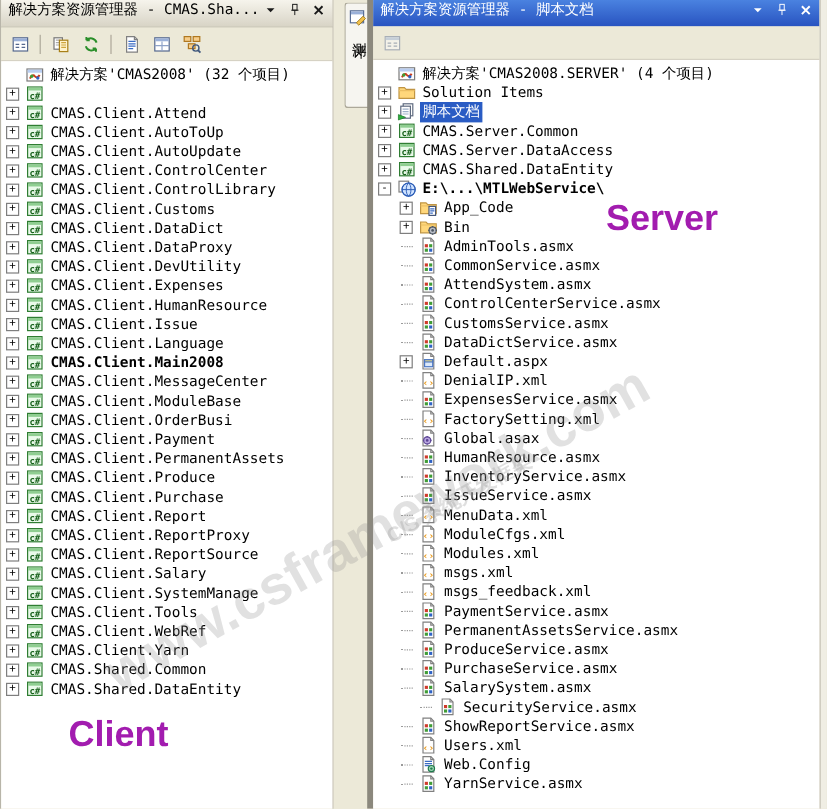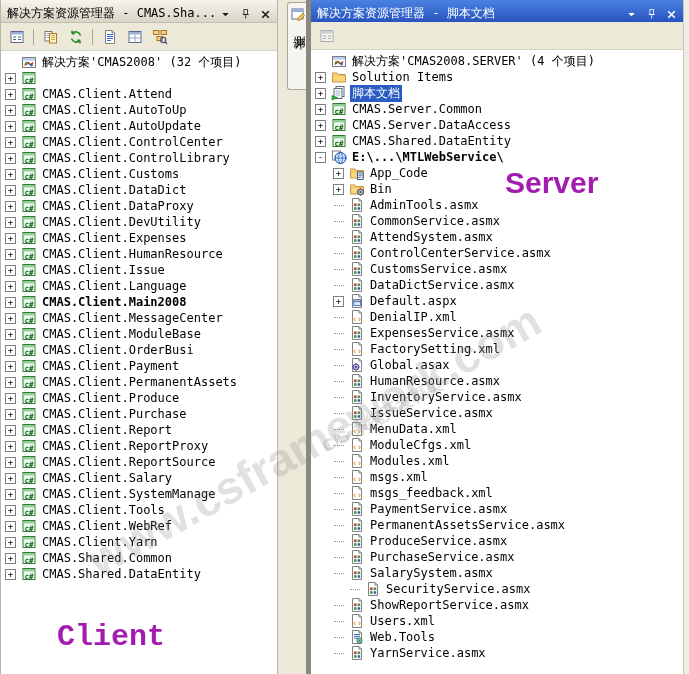--- a/index.html
+++ b/index.html
@@ -14,21 +14,21 @@
   .mid-strip{position:absolute;left:278px;top:0;width:28px;height:674px;background:#ece9d8;}
   .side-tab{
     position:absolute;left:9px;top:2px;width:23px;height:88px;
     background:#f6f5f0;border:1px solid #aca899;border-right:none;border-radius:3px 0 0 3px;
     display:flex;flex-direction:column;align-items:center;padding-top:3px;box-sizing:border-box;gap:4px;
   }
   .side-tab .vtext{writing-mode:vertical-rl;font-size:12px;letter-spacing:2px;color:#000;}
   .panel-right{left:306px;width:377px;border-left:5px solid #8b887d;box-sizing:border-box;}
   .right-edge{position:absolute;left:683px;top:0;width:6px;height:674px;background:#f0eee4;border-left:1px solid #c9c5b8;box-sizing:border-box;}
 
-  .titlebar{height:22px;flex:none;display:flex;align-items:flex-end;padding:0 3px 0 6px;gap:3px;}
+  .titlebar{height:22px;flex:none;display:flex;align-items:flex-start;padding:0 3px 0 6px;gap:3px;}
   .titlebar .ttext{flex:1;white-space:nowrap;overflow:hidden;text-overflow:clip;}
   .titlebar.inactive{background:linear-gradient(#f6f4ec,#d8d4c6);color:#000;border-bottom:1px solid #c3c0b2;}
   .titlebar.active{background:linear-gradient(#4a82e0,#2853c0);color:#fff;}
   .tbtn{width:17px;height:16px;flex:none;display:flex;align-items:center;justify-content:center;cursor:default;}
   .titlebar.inactive .tbtn{color:#1a1a1a;}
   .titlebar.active .tbtn{color:#fff;}
 
   .toolbar{height:27px;flex:none;display:flex;align-items:center;padding:0 4px;gap:2px;background:#ece9d8;border-bottom:1px solid #d6d2c4;}
   .tool{width:21px;height:21px;display:flex;align-items:center;justify-content:center;border:1px solid transparent;}
   .tool.dim{opacity:.45;}
@@ -40,21 +40,21 @@
   .expbox{width:11px;height:11px;box-sizing:border-box;border:1px solid #7e7e7e;background:#fff;
     font:9px/9px "DejaVu Sans Mono",monospace;text-align:center;color:#000;}
   .stub{width:10px;height:0;border-top:1px dotted #9a9a9a;margin-left:1px;}
   .ticon{width:16px;height:16px;flex:none;margin:0 3px 0 1px;}
   .ticon svg{display:block;}
   .tlabel{padding:0 2px;}
   .tlabel.bold{font-weight:bold;}
   .tlabel.selected{background:#2a5cc4;color:#ffffff;}
 
   .overlay-label{position:absolute;color:#a21caf;font:bold 30px "Liberation Sans",sans-serif;z-index:8;letter-spacing:0;}
-  #client-label{left:57px;top:620px;font-family:Liberation Mono, monospace;}
+  #client-label{left:57px;top:596px;}
   #server-label{left:505px;top:166px;}
 
   .watermark{position:absolute;color:rgba(125,125,125,.28);pointer-events:none;z-index:6;
     font-family:"Liberation Sans",sans-serif;font-weight:bold;transform-origin:left top;white-space:nowrap;}
   #wm1{left:78px;top:540px;font-size:46px;transform:rotate(-29deg);color:rgba(140,140,140,.26);}
   #wm2{left:318px;top:438px;font-size:17px;transform:rotate(-29deg);color:rgba(150,150,150,.30);}
 </style>
 </head>
 <body>
 
@@ -1134,21 +1134,21 @@
         </span>
         <span class="ticon">
           <svg width="16" height="16" viewBox="0 0 16 16">
             <path d="M3.5 1.5 H10 L12.5 4 V14.5 H3.5 Z" fill="#fff" stroke="#808080"></path>
             <path d="M10 1.5 V4 H12.5" fill="none" stroke="#808080"></path>
             <path d="M5 5.5 h6 M5 7.3 h6 M5 9.1 h4" stroke="#3a6bc4"></path>
             <circle cx="10.5" cy="11.5" r="2.6" fill="#9fd6b5" stroke="#1f7a4d"></circle>
             <circle cx="10.5" cy="11.5" r="1" fill="#1f7a4d"></circle>
           </svg>
         </span>
-        <span class="tlabel">Web.Tools</span>
+        <span class="tlabel">Web.Config</span>
       </div>
       <div class="trow" style="padding-left: 22px;">
         <span class="expcell">
           <span class="stub"></span>
         </span>
         <span class="ticon">
           <svg width="16" height="16" viewBox="0 0 16 16">
             <path d="M3.5 1.5 H10 L12.5 4 V14.5 H3.5 Z" fill="#fff" stroke="#808080"></path>
             <path d="M10 1.5 V4 H12.5" fill="none" stroke="#808080"></path>
             <rect x="5" y="6.5" width="2.6" height="2.6" fill="#cf3a2b"></rect>

